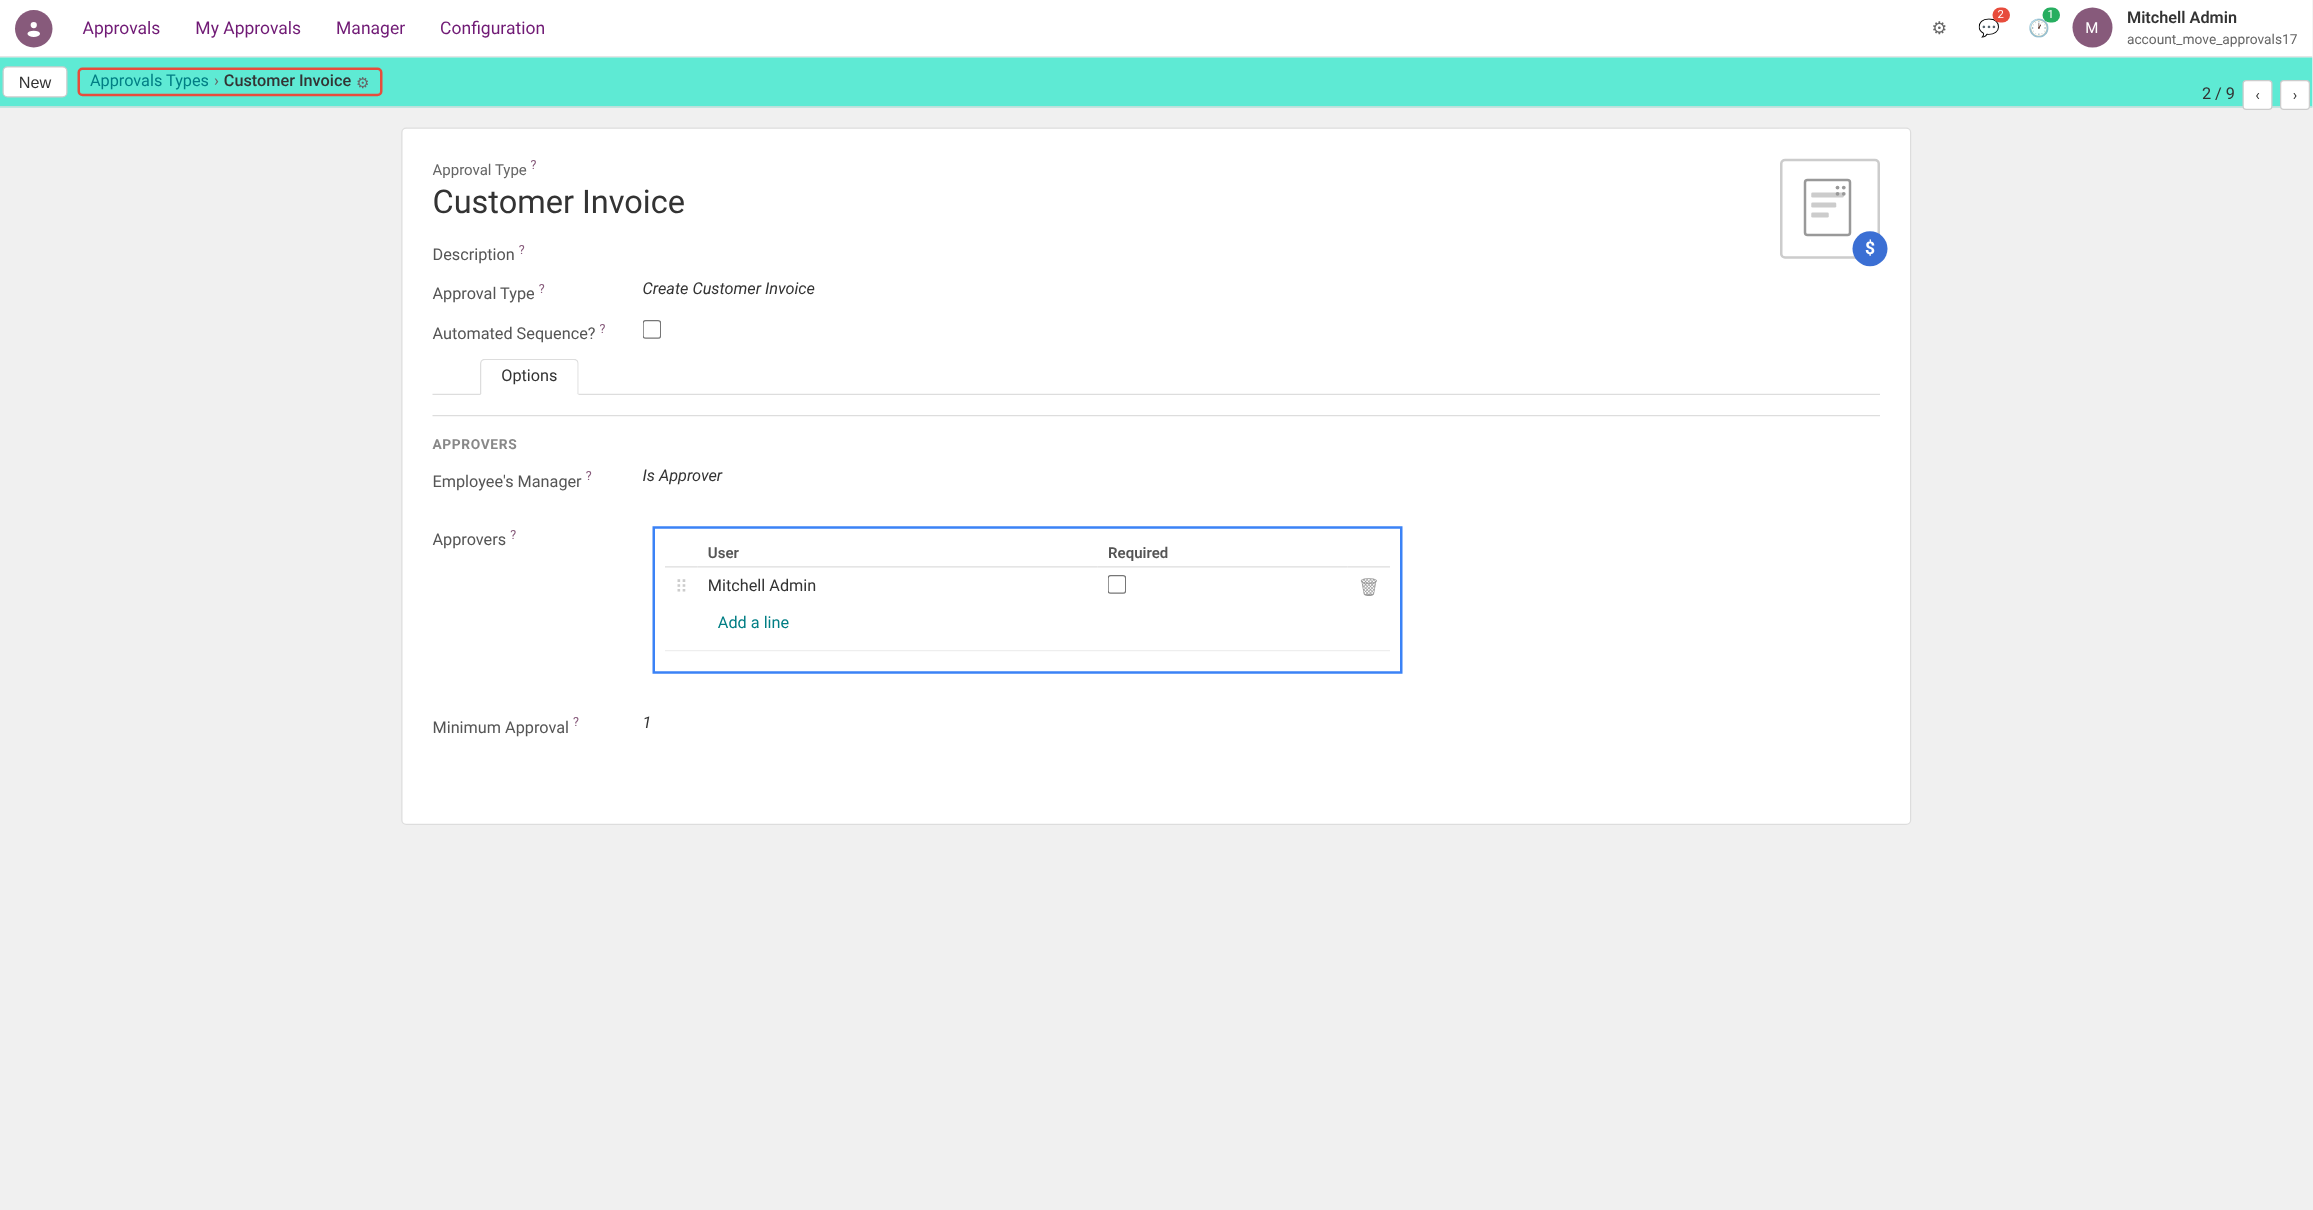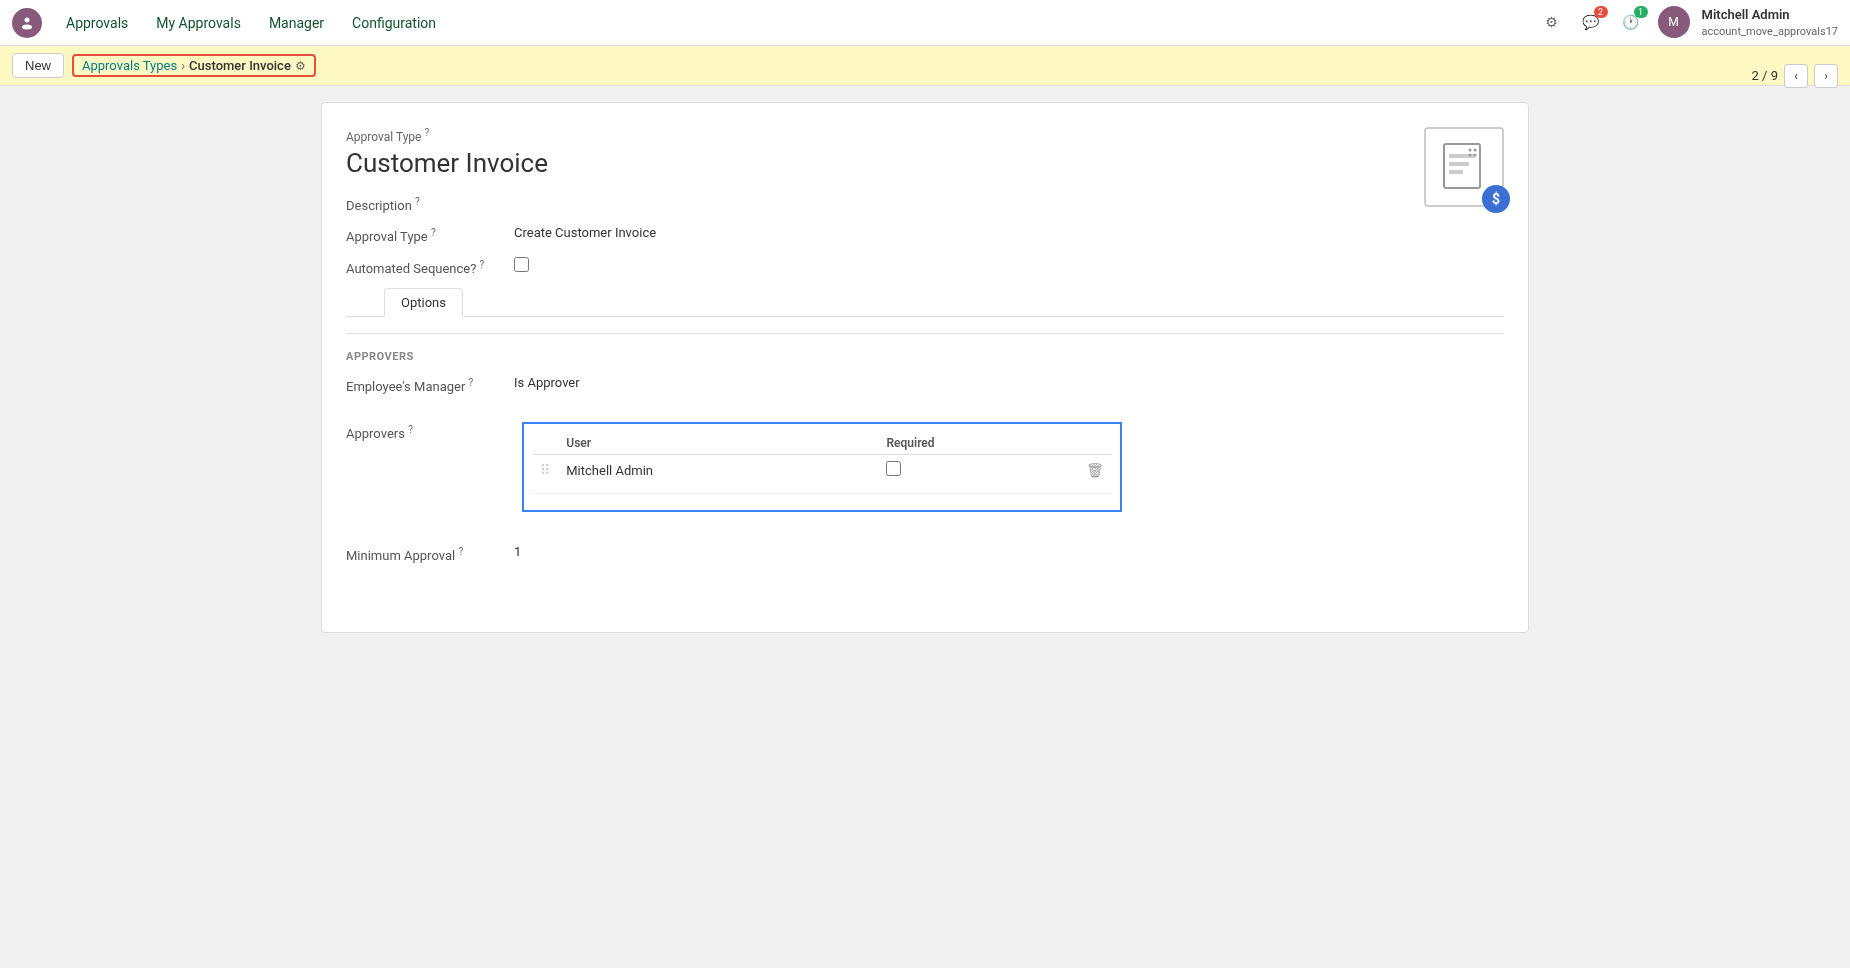--- a/index.html
+++ b/index.html
@@ -8,21 +8,21 @@
     
     .topnav {
       display: flex; align-items: center; background: #fff; height: 46px;
       border-bottom: 1px solid #ddd; padding: 0 12px; gap: 4px;
     }
     .topnav-logo {
       width: 30px; height: 30px; border-radius: 50%; background: #875a7b;
       display: flex; align-items: center; justify-content: center; color: #fff; font-size: 12px; margin-right: 8px;
     }
     .topnav-item {
-      padding: 4px 12px; cursor: pointer; font-size: 14px; color: #14532d; border-radius: 4px;
+      padding: 4px 12px; cursor: pointer; font-size: 14px; color: #701a75; border-radius: 4px;
     }
     .topnav-right {
       margin-left: auto; display: flex; align-items: center; gap: 12px;
     }
     .topnav-icon-btn {
       width: 28px; height: 28px; display: flex; align-items: center; justify-content: center;
       cursor: pointer; position: relative; color: #666;
     }
     .badge {
       position: absolute; top: -2px; right: -2px; background: #e74c3c; color: #fff;
@@ -32,22 +32,22 @@
     .user-avatar {
       width: 32px; height: 32px; border-radius: 50%; background: #875a7b;
       display: flex; align-items: center; justify-content: center; color: #fff; font-size: 12px; cursor: pointer;
     }
     .user-info { font-size: 12px; line-height: 1.4; cursor: pointer; }
     .user-info .username { font-weight: 600; font-size: 13px; }
     .user-info .account { color: #666; font-size: 11px; }
 
     
     .actionbar {
-      display: flex; align-items: center; background: #fef9c3; height: 40px;
-      padding: 0 12px; border-bottom: 1px solid #ddd; gap: 8px;
+      display: flex; align-items: center; background: #5eead4; height: 40px;
+      padding: 0 2px; border-bottom: 1px solid #ddd; gap: 8px;
     }
     .btn-new {
       border: 1px solid #ccc; background: #fff; padding: 4px 12px; border-radius: 4px;
       cursor: pointer; font-size: 13px; color: #333;
     }
     .breadcrumb-container {
       display: flex; align-items: center; gap: 4px;
       border: 2px solid #e74c3c; border-radius: 4px; padding: 2px 8px;
     }
     .breadcrumb-link { color: #017e84; font-size: 13px; cursor: pointer; font-weight: 400; }
@@ -89,21 +89,21 @@
     .dollar-badge {
       position: absolute; bottom: -8px; right: -8px;
       width: 28px; height: 28px; background: #3b6fd4; border-radius: 50%;
       display: flex; align-items: center; justify-content: center; color: #fff; font-weight: bold; font-size: 14px;
     }
 
     
     .field-row { display: flex; align-items: flex-start; margin-bottom: 12px; gap: 8px; }
     .field-label { min-width: 160px; font-size: 13px; color: #555; padding-top: 2px; }
     .field-label sup { color: #875a7b; font-size: 10px; cursor: help; }
-    .field-value { font-size: 13px; color: #333; }
+    .field-value { font-size: 13px; color: #333; font-style: italic; }
     .checkbox-input { width: 15px; height: 15px; cursor: pointer; accent-color: #875a7b; }
 
     
     .tabs { margin: 8px 0 0 0; border-bottom: 1px solid #ddd; }
     .tab-item {
       display: inline-block; padding: 6px 16px; cursor: pointer; font-size: 13px;
       border: 1px solid #ddd; border-bottom: none; border-radius: 4px 4px 0 0;
       background: #fff; margin-right: 2px; color: #333;
     }
     .tab-item.active { background: #fff; border-bottom: 1px solid #fff; margin-bottom: -1px; margin-left: 38px; }
@@ -270,20 +270,26 @@
               <th style="width:30px;"></th>
             </tr>
           </thead>
           <tbody>
             <tr>
               <td><span class="drag-handle">⠿</span></td>
               <td>Mitchell Admin</td>
               <td><input type="checkbox" class="checkbox-input" style=""></td>
               <td><span class="delete-btn">🗑</span></td>
             </tr>
+            <tr>
+              <td></td>
+              <td colspan="3">
+                <span class="add-line-btn">Add a line</span>
+              </td>
+            </tr>
           </tbody>
         </table>
         <hr class="subtle">
       </div>
     </div>
 
     <br><br>
 
     
 

